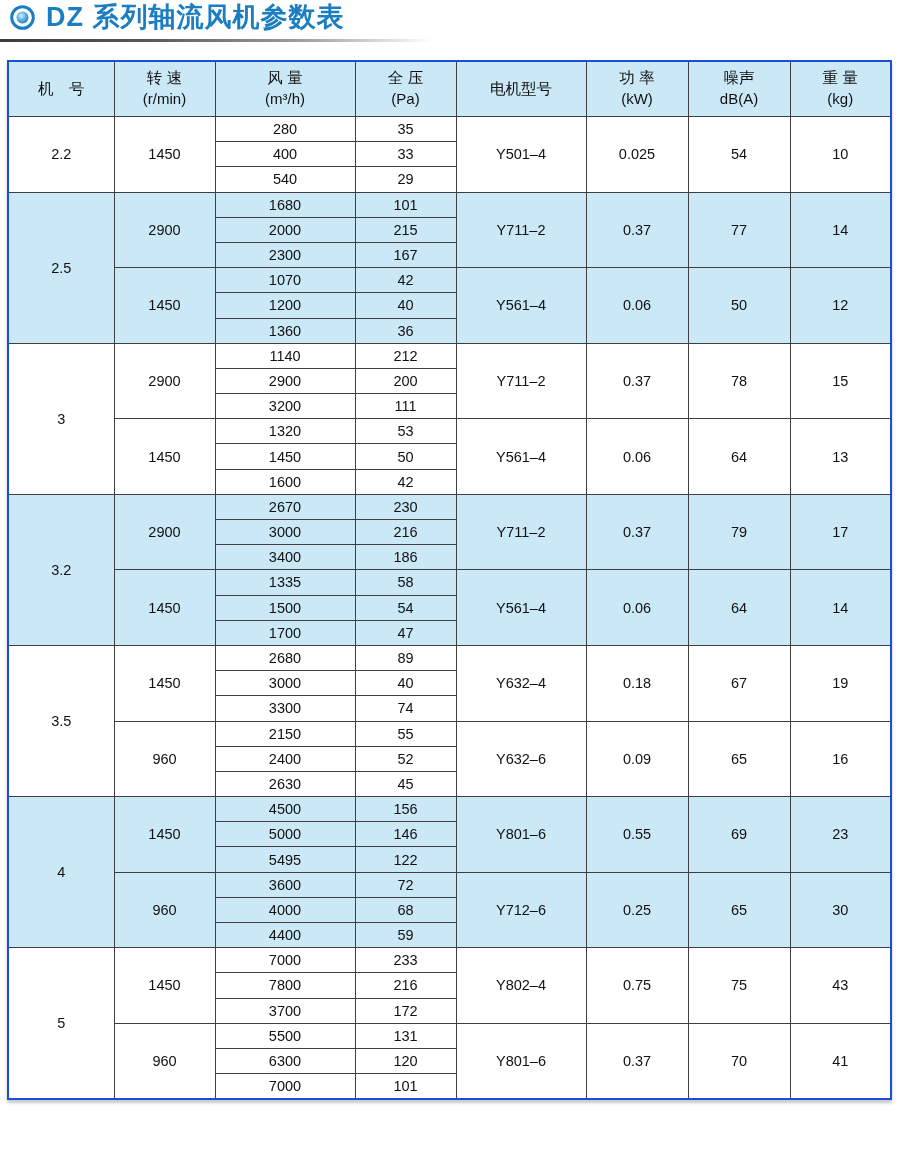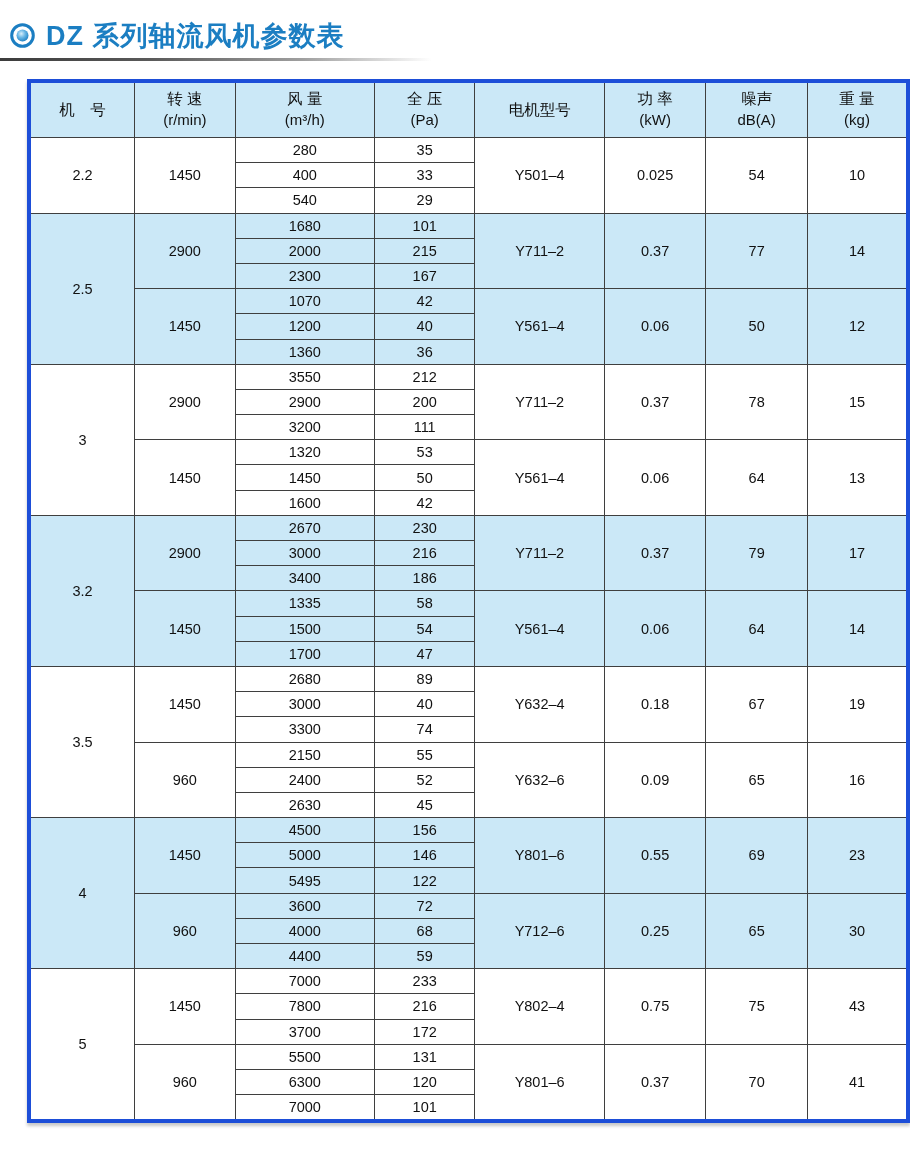--- a/index.html
+++ b/index.html
@@ -6,43 +6,43 @@
     margin: 0;
     padding: 0;
     background: #ffffff;
     width: 910px;
     height: 1155px;
     font-family: "Liberation Sans", "DejaVu Sans", sans-serif;
     color: #111;
   }
   .page-header {
     display: flex;
-    align-items: flex-start;
+    align-items: center;
     gap: 11px;
-    padding: 23px 0 0 10px;
+    padding: 4px 0 0 10px;
   }
   .page-title {
     margin: 0;
     font-size: 27px;
     font-weight: bold;
     color: #1b7ec2;
     letter-spacing: 1px;
     line-height: 1;
   }
   .title-underline {
     height: 3px;
     width: 432px;
     margin-top: 8px;
     background: linear-gradient(to right, #3c3c3c 0%, #5a5a5a 35%, #9f9f9f 70%, rgba(255,255,255,0) 100%);
   }
   table.fan-table {
     border-collapse: collapse;
     table-layout: fixed;
-    margin: 18px 0 0 27px;
-    border: 4px solid #1d4ed8;
+    margin: 18px 0 0 7px;
+    border: 2px solid #1d4ed8;
     box-shadow: 0 3px 3px rgba(0,0,0,0.22);
   }
   .fan-table th,
   .fan-table td {
     border: 1px solid #3f3f3f;
     text-align: center;
     vertical-align: middle;
     padding: 0;
     font-weight: normal;
   }
@@ -181,21 +181,21 @@
         <td>1200</td>
         <td>40</td>
       </tr>
       <tr class="shaded">
         <td>1360</td>
         <td>36</td>
       </tr>
       <tr>
         <td rowspan="6">3</td>
         <td rowspan="3">2900</td>
-        <td>3550</td>
+        <td>1140</td>
         <td>212</td>
         <td rowspan="3">Y711–2</td>
         <td rowspan="3">0.37</td>
         <td rowspan="3">78</td>
         <td rowspan="3">15</td>
       </tr>
       <tr>
         <td>2900</td>
         <td>200</td>
       </tr>

